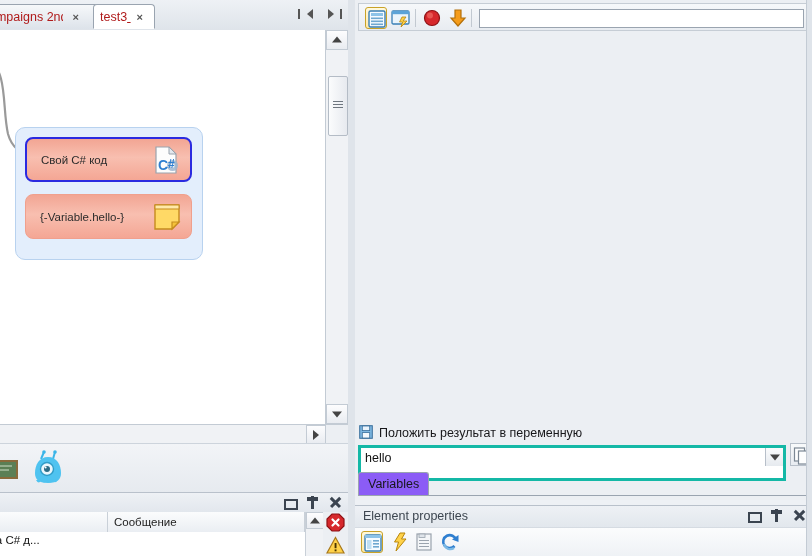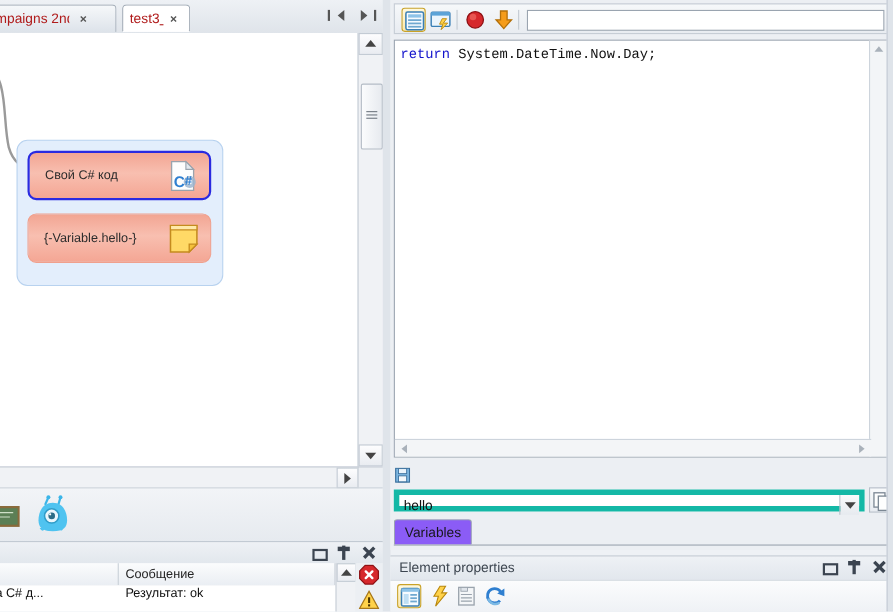--- a/index.html
+++ b/index.html
@@ -18,21 +18,21 @@
     background:linear-gradient(to bottom,#eef1f5,#dfe4ea);
     border-bottom:1px solid #9aa4b0;}
   .tab{position:absolute;top:4px;height:25px;line-height:25px;
     border:1px solid #9aa4b0;border-bottom:none;
     border-radius:4px 4px 0 0;
     background:linear-gradient(to bottom,#f6f8fa,#dde3ea);
     color:#b01b1b;font-size:12.5px;padding:0 6px;
     box-sizing:border-box;white-space:nowrap;overflow:hidden;}
   .tab.active{background:#fff;color:#b01b1b;border-bottom:1px solid #fff;z-index:3;}
   #tab0{left:-18px;width:124px;}
-  #tab1{left:111px;width:62px;text-decoration:underline;}
+  #tab1{left:93px;width:62px;text-decoration:underline;}
   .tab .lbl{display:inline-block;vertical-align:top;max-width:74px;overflow:hidden;text-overflow:clip;}
   .tab .x{display:inline-block;margin-left:6px;color:#555;font-weight:bold;font-size:11px;cursor:pointer;}
   #tabnav{position:absolute;right:4px;top:7px;width:40px;height:18px;}
   .navarrow{position:absolute;top:2px;width:0;height:0;cursor:pointer;}
   #nav-left{left:3px;border-top:5px solid transparent;border-bottom:5px solid transparent;border-right:6px solid #555;}
   #nav-left:after{content:"";position:absolute;left:-9px;top:-5px;width:2px;height:10px;background:#555;}
   #nav-right{left:24px;border-top:5px solid transparent;border-bottom:5px solid transparent;border-left:6px solid #555;}
   #nav-right:after{content:"";position:absolute;left:6px;top:-5px;width:2px;height:10px;background:#555;}
 
   #canvas{position:absolute;left:0;top:30px;width:326px;height:394px;background:#fff;
@@ -129,22 +129,22 @@
   #code-hs{position:absolute;left:0;bottom:0;width:433px;height:15px;background:#f3f5f7;border-top:1px solid #cdd4dc;}
   .dis-tri{position:absolute;width:0;height:0;}
   .dis-up{left:50%;top:5px;transform:translateX(-50%);border-left:4px solid transparent;border-right:4px solid transparent;border-bottom:5px solid #a9b1ba;}
   .dis-left{left:6px;top:50%;transform:translateY(-50%);border-top:4px solid transparent;border-bottom:4px solid transparent;border-right:5px solid #a9b1ba;}
   .dis-right{right:6px;top:50%;transform:translateY(-50%);border-top:4px solid transparent;border-bottom:4px solid transparent;border-left:5px solid #a9b1ba;}
 
   #result-row{position:absolute;left:3px;top:424px;width:450px;height:18px;}
   #save-icon{position:absolute;left:1px;top:1px;width:14px;height:14px;}
   #result-label{position:absolute;left:21px;top:0;height:18px;line-height:18px;font-size:12.5px;color:#17171a;white-space:nowrap;}
 
-  #var-combo{position:absolute;left:3px;top:445px;width:428px;height:20px;
-    border:5px solid #14b8a6;background:#fff;box-sizing:border-box;}
+  #var-combo{position:absolute;left:3px;top:445px;width:428px;height:36px;
+    border:3px solid #14b8a6;background:#fff;box-sizing:border-box;}
   #var-value{position:absolute;left:4px;top:0;height:20px;line-height:20px;font-size:12.5px;color:#111;}
   #combo-arrow{position:absolute;right:0;top:0;width:17px;height:18px;
     background:linear-gradient(to bottom,#fafbfc,#e6eaef);border-left:1px solid #b7bfc9;cursor:pointer;}
   #copy-btn{position:absolute;left:435px;top:443px;width:22px;height:23px;
     background:linear-gradient(to bottom,#f8fafb,#e8ecf1);border:1px solid #b7bfc9;box-sizing:border-box;cursor:pointer;}
 
   #btabs{position:absolute;left:3px;top:472px;width:450px;height:24px;}
   .btab{position:absolute;top:0;height:23px;line-height:23px;font-size:12.5px;color:#17171a;
     border:1px solid #9aa4b0;border-bottom:none;border-radius:3px 3px 0 0;
     background:linear-gradient(to bottom,#f4f6f9,#dde3ea);padding:0 9px;box-sizing:border-box;cursor:pointer;white-space:nowrap;}
@@ -278,21 +278,20 @@
     </div>
 
     <div id="log-head">
       <div class="col" id="col-a" style="color:transparent">лнение кода C# д...</div>
       <div class="col" id="col-b">Сообщение</div>
     </div>
 
     <div id="log-rows">
       <div class="log-row">
         <span class="c1">лнение кода C# д...</span>
-        <span class="c2">Результат: ok</span>
       </div>
     </div>
 
     <div id="log-vscroll">
       <div class="btn">
           <span class="tri up"></span>
         </div>
     </div>
 
     <div id="err-col">
@@ -342,39 +341,30 @@
       </div>
       <div class="tbtn" id="tb4">
         <svg viewBox="0 0 22 22" width="22" height="22">
           <path d="M8 3 h6 v8 h4 l-7 8 l-7 -8 h4 z" fill="#f59c1a" stroke="#b4700a" stroke-width="1.2"></path>
         </svg>
       </div>
       <div class="tsep" id="sep2"></div>
       <input id="rsearch" type="text" value="" style="">
     </div>
 
-    <div id="code-box">
-      <div id="code-text"><span class="kw">return</span><span> System.DateTime.Now.Day;</span></div>
-      <div id="code-vs">
-        <span class="dis-tri dis-up"></span>
-      </div>
-      <div id="code-hs">
-        <span class="dis-tri dis-left"></span>
-        <span class="dis-tri dis-right"></span>
-      </div>
-    </div>
 
     <div id="result-row">
       <span id="save-icon">
         <svg viewBox="0 0 14 14" width="14" height="14">
           <rect x="0.7" y="0.7" width="12.6" height="12.6" fill="#7db6e0" stroke="#3a6f9c" stroke-width="1"></rect>
           <rect x="3.3" y="1" width="7.4" height="4.6" fill="#eaf4fc" stroke="#3a6f9c" stroke-width="0.8"></rect>
           <rect x="3.3" y="7.6" width="7.4" height="5.4" fill="#f3f8fc" stroke="#3a6f9c" stroke-width="0.8"></rect>
         </svg>
       </span>
+      <span id="result-label">Положить результат в переменную</span>
     </div>
 
     <div id="var-combo">
       <span id="var-value">hello</span>
       <span id="combo-arrow">
         <span class="tri down" style="left:50%;top:50%;"></span>
       </span>
     </div>
 
     <div id="copy-btn">

